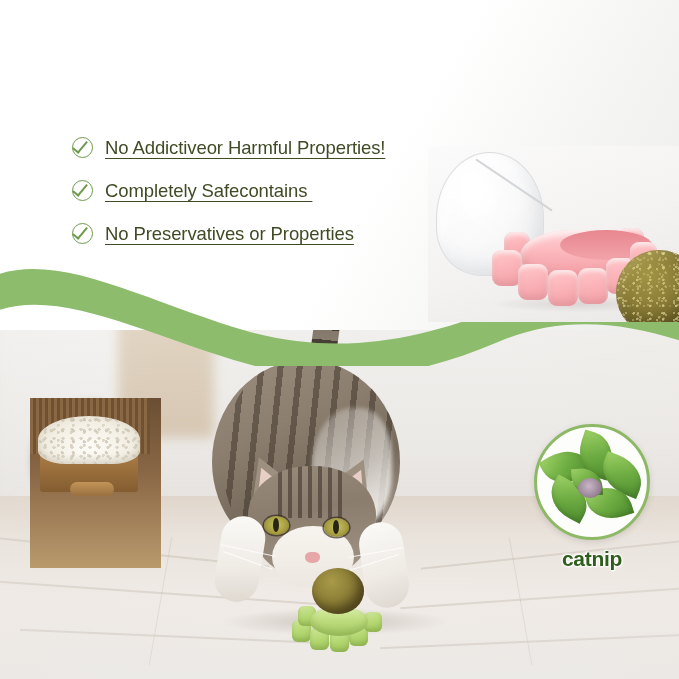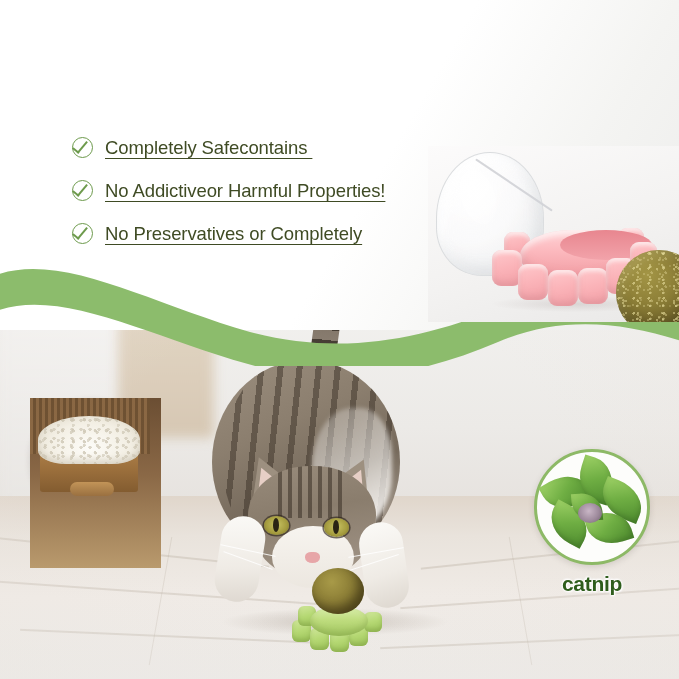--- a/index.html
+++ b/index.html
@@ -518,21 +518,21 @@
       radial-gradient(circle at 20% 35%, rgba(205,198,180,0.8) 0 1.5px, transparent 1.8px),
       radial-gradient(circle at 55% 25%, rgba(205,198,180,0.7) 0 1.4px, transparent 1.7px),
       radial-gradient(circle at 78% 48%, rgba(205,198,180,0.7) 0 1.5px, transparent 1.8px),
       radial-gradient(circle at 35% 62%, rgba(205,198,180,0.6) 0 1.4px, transparent 1.7px);
     background-size: 11px 11px, 13px 13px, 9px 9px, 15px 15px;
     border-radius: 50% 50% 28% 28%;
   }
   .inset-rice .inset-label { margin-top: 7px; width: 142px; margin-left: -11px; }
 
   
-  .inset-catnip { left: 534px; top: 449px; }
+  .inset-catnip { left: 534px; top: 424px; }
   .inset-catnip .inset-circle { width: 116px; height: 116px; background: #fdfdfb; }
   .leaf {
     position: absolute;
     background: linear-gradient(150deg, #9ed166 0%, #6fae43 48%, #4d8a2e 100%);
     border-radius: 0 72% 0 72%;
     box-shadow: inset -2px -3px 5px rgba(50,90,30,0.35);
   }
   .lf1 { left: 10px; top: 26px; width: 44px; height: 34px; transform: rotate(-30deg); }
   .lf2 { left: 44px; top: 10px; width: 36px; height: 42px; transform: rotate(18deg); }
   .lf3 { left: 66px; top: 34px; width: 44px; height: 34px; transform: rotate(22deg); }
@@ -615,35 +615,35 @@
 
   <div class="top-panel"></div>
 
 
   <div class="bullets">
     <div class="bullet-row">
       <span class="check-icon">
         <span class="ring"></span>
           <span class="tick"></span>
       </span>
-      <span class="bullet-text">Completely Safecontains </span>
+      <span class="bullet-text">No Addictiveor Harmful Properties!</span>
     </div>
     <div class="bullet-row">
       <span class="check-icon">
         <span class="ring"></span>
           <span class="tick"></span>
       </span>
-      <span class="bullet-text">No Addictiveor Harmful Properties!</span>
+      <span class="bullet-text">Completely Safecontains </span>
     </div>
     <div class="bullet-row">
       <span class="check-icon">
         <span class="ring"></span>
           <span class="tick"></span>
       </span>
-      <span class="bullet-text">No Preservatives or Completely</span>
+      <span class="bullet-text">No Preservatives or Properties</span>
     </div>
   </div>
 
   <div class="product-shot">
     <div class="prod-bg"></div>
     <div class="dome">
       <div class="dome-gloss"></div>
     </div>
     <div class="dome-edge"></div>
     <div class="prod-shadow"></div>

